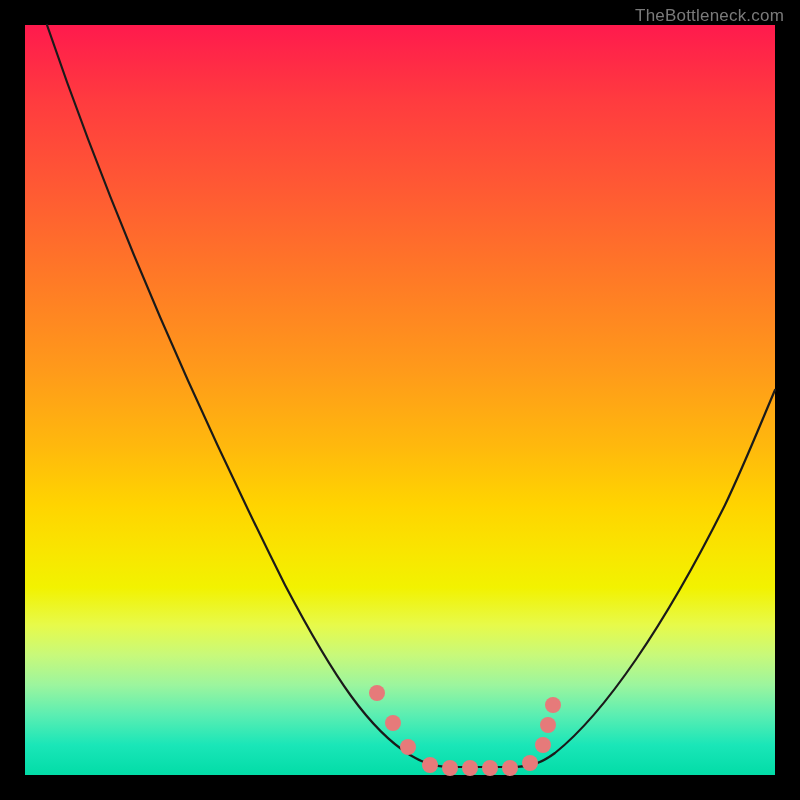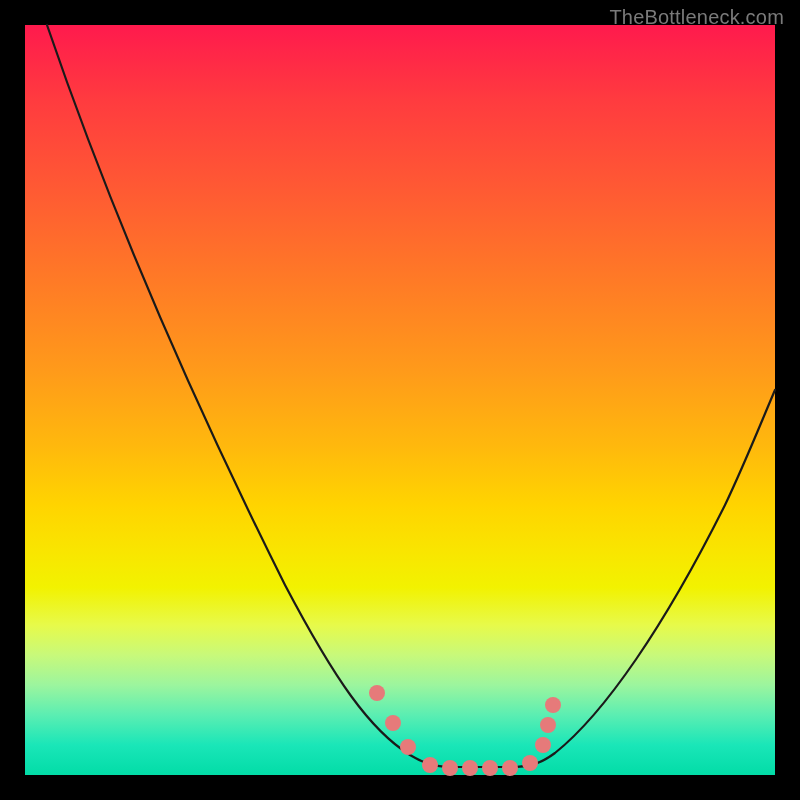--- a/index.html
+++ b/index.html
@@ -63,21 +63,21 @@
     stroke: none;
   }
   .floor-dots .marker {
     fill: #e67a7a;
   }
   .watermark {
     position: absolute;
     top: 6px;
     right: 16px;
     color: #7a7a7a;
-    font-size: 20px;
+    font-size: 17px;
     font-weight: 500;
     letter-spacing: 0.2px;
     user-select: none;
   }
 </style>
 </head>
 <body>
 
 <div class="frame">
 

